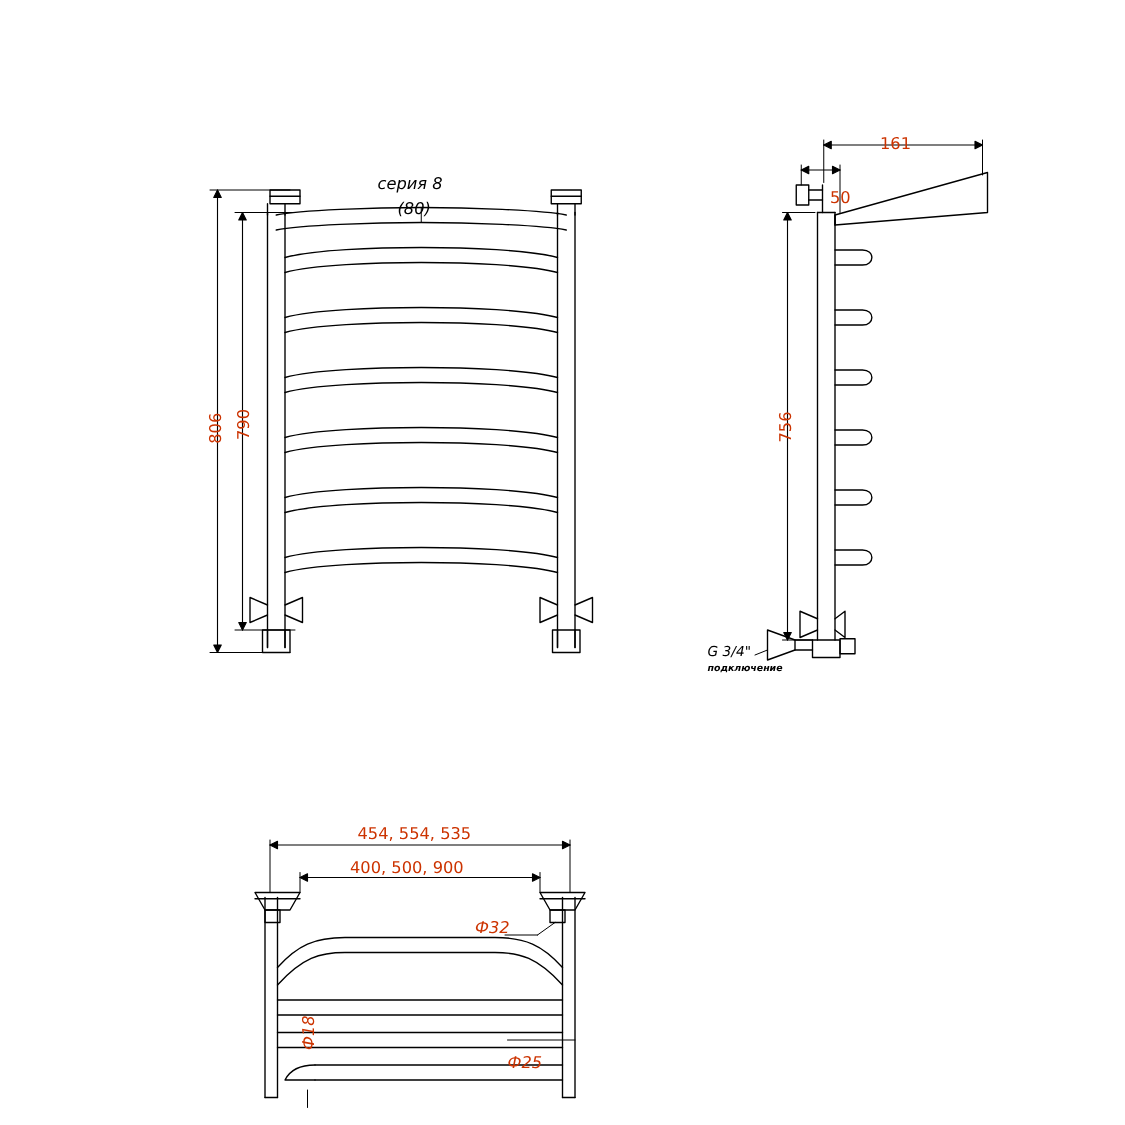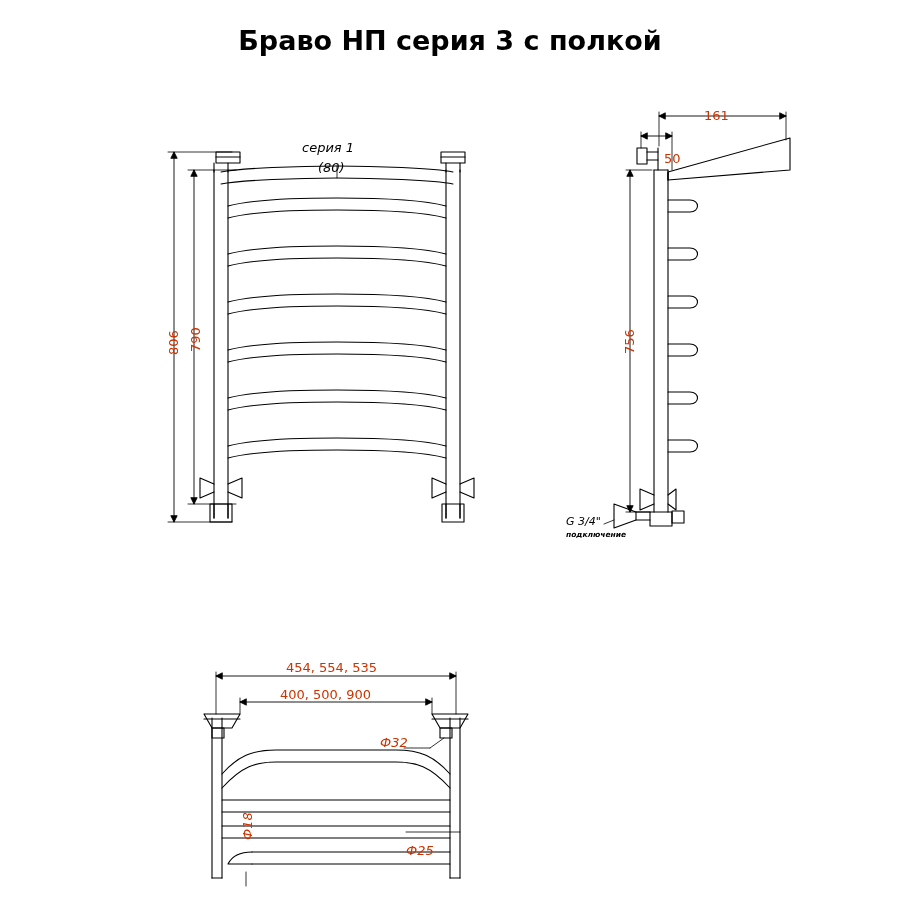--- a/index.html
+++ b/index.html
@@ -50,21 +50,20 @@
   }
   .small { font-size: 11px; }
   .tiny { font-size: 7.5px; }
 </style>
 </head>
 <body>
 
 <div id="stage">
 
   <div class="title">
-    <span>Браво НП серия 3 с полкой</span>
   </div>
 
   <svg width="900" height="900" viewBox="0 0 900 900">
     <g fill="none" stroke="#000" stroke-width="1.1" stroke-linecap="round" stroke-linejoin="round">
 
       <g>
 
         <line x1="214" y1="170" x2="214" y2="518"></line>
         <line x1="228" y1="170" x2="228" y2="518"></line>
 
@@ -256,21 +255,21 @@
           <line x1="430" y1="748" x2="444" y2="738"></line>
           <line x1="404" y1="748" x2="430" y2="748"></line>
           <line x1="406" y1="832" x2="460" y2="832"></line>
           <line x1="246" y1="872" x2="246" y2="886"></line>
         </g>
       </g>
 
     </g>
   </svg>
 
-  <div class="lbl lbl-it" style="left:302px; top:140px;">серия 1</div>
+  <div class="lbl lbl-it" style="left:302px; top:140px;">серия 8</div>
   <div class="lbl lbl-it" style="left:318px; top:160px;">(80)</div>
 
   <div class="lbl red rot90" style="left:166px; top:355px;">806</div>
   <div class="lbl red rot90" style="left:188px; top:352px;">790</div>
 
   <div class="lbl red" style="left:704px; top:108px;">161</div>
   <div class="lbl red" style="left:664px; top:123px;margin-top:28px;">50</div>
   <div class="lbl red rot90" style="left:622px; top:354px;">756</div>
 
   <div class="lbl lbl-it small" style="left:566px; top:515px;">G 3/4"</div>

